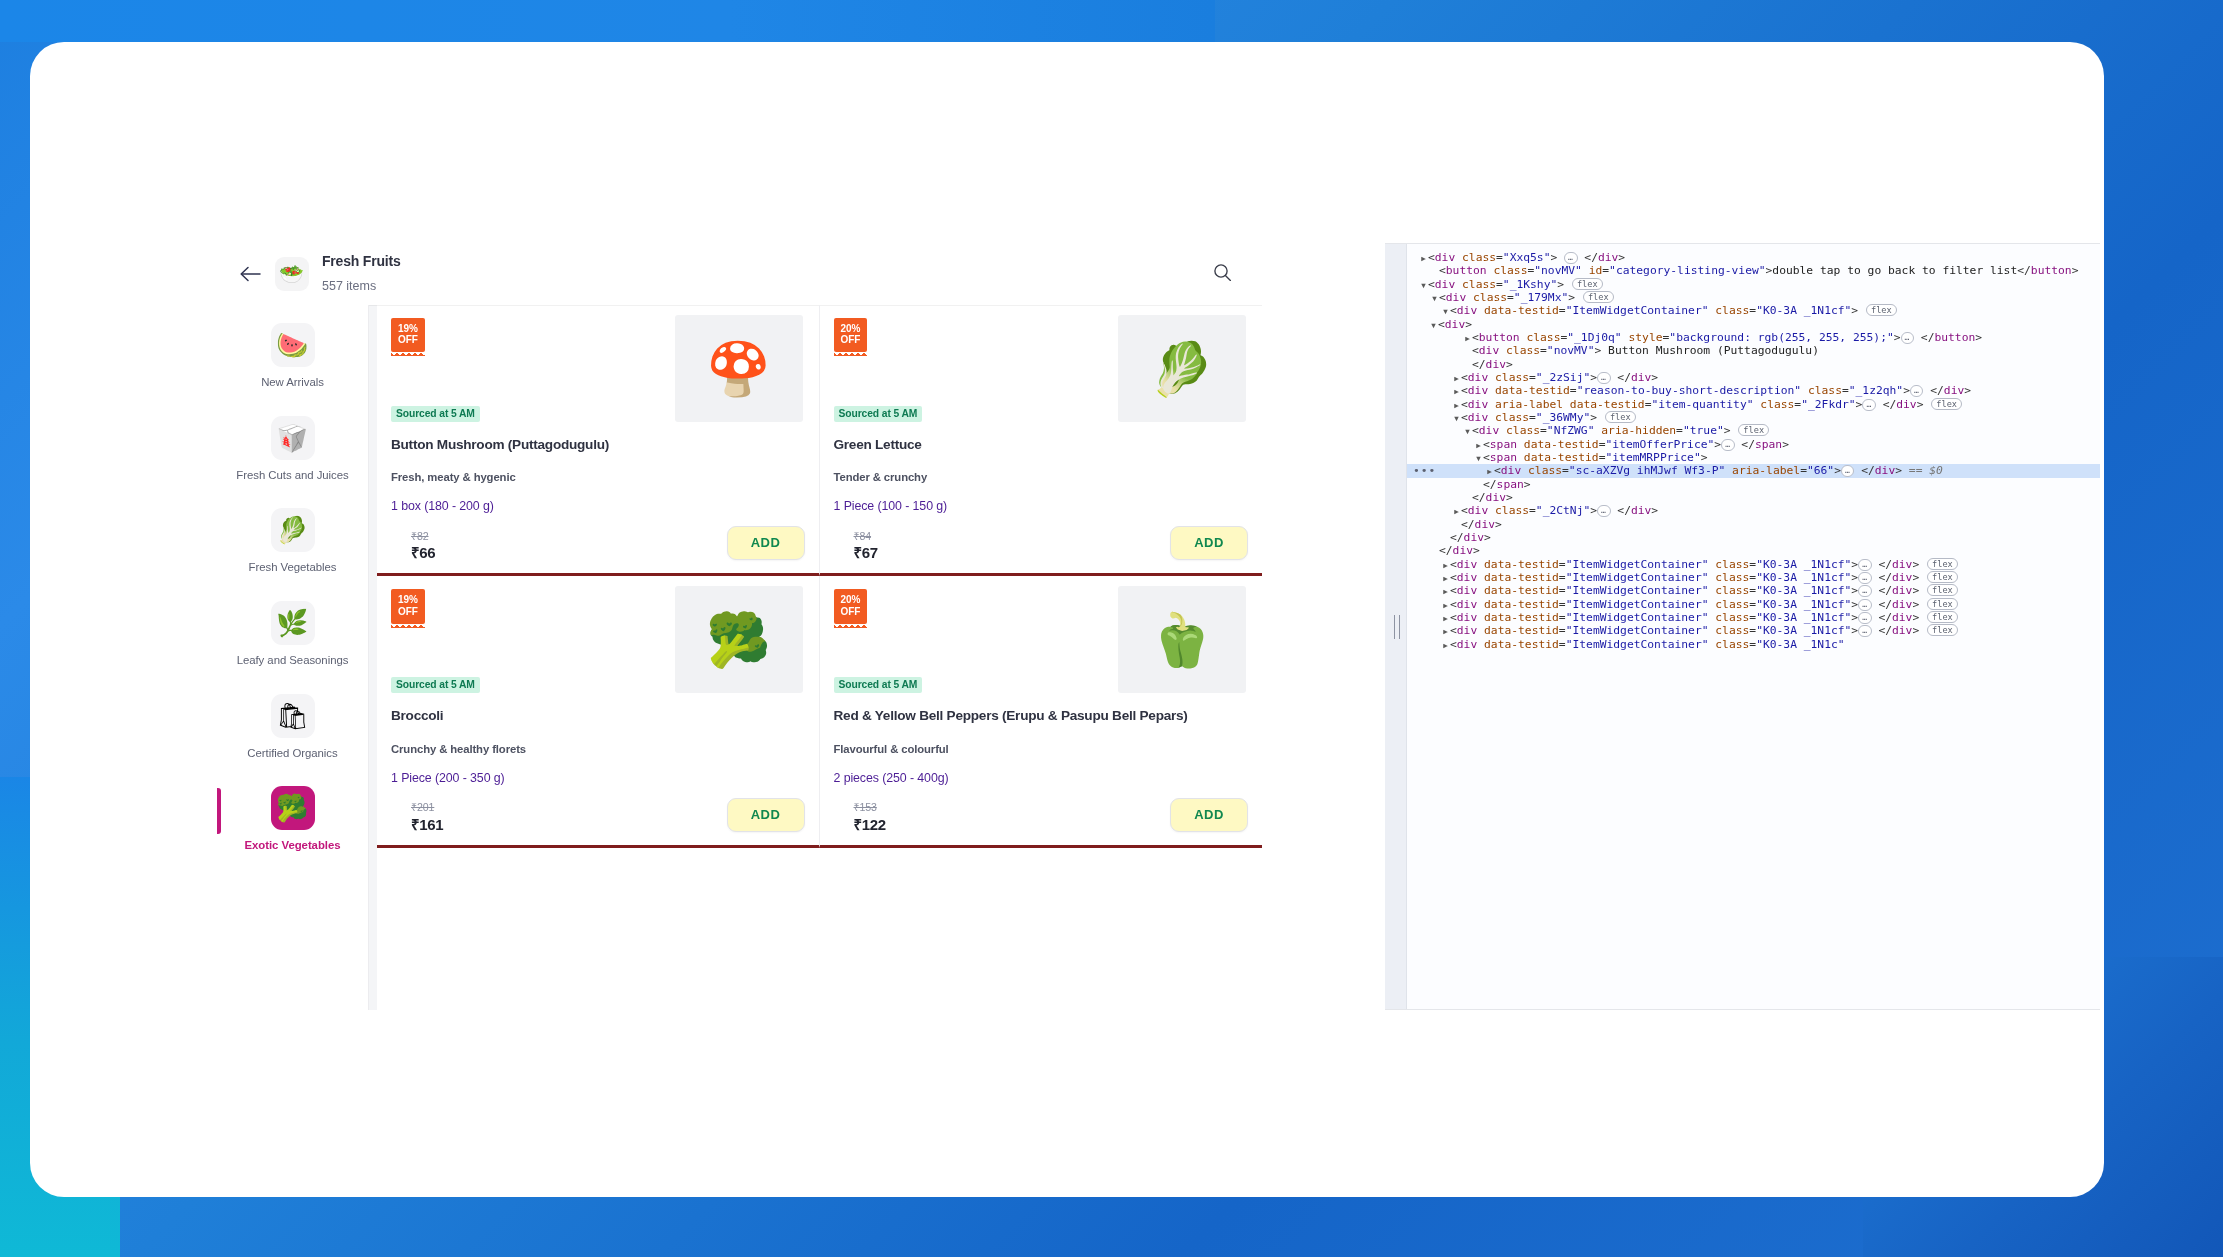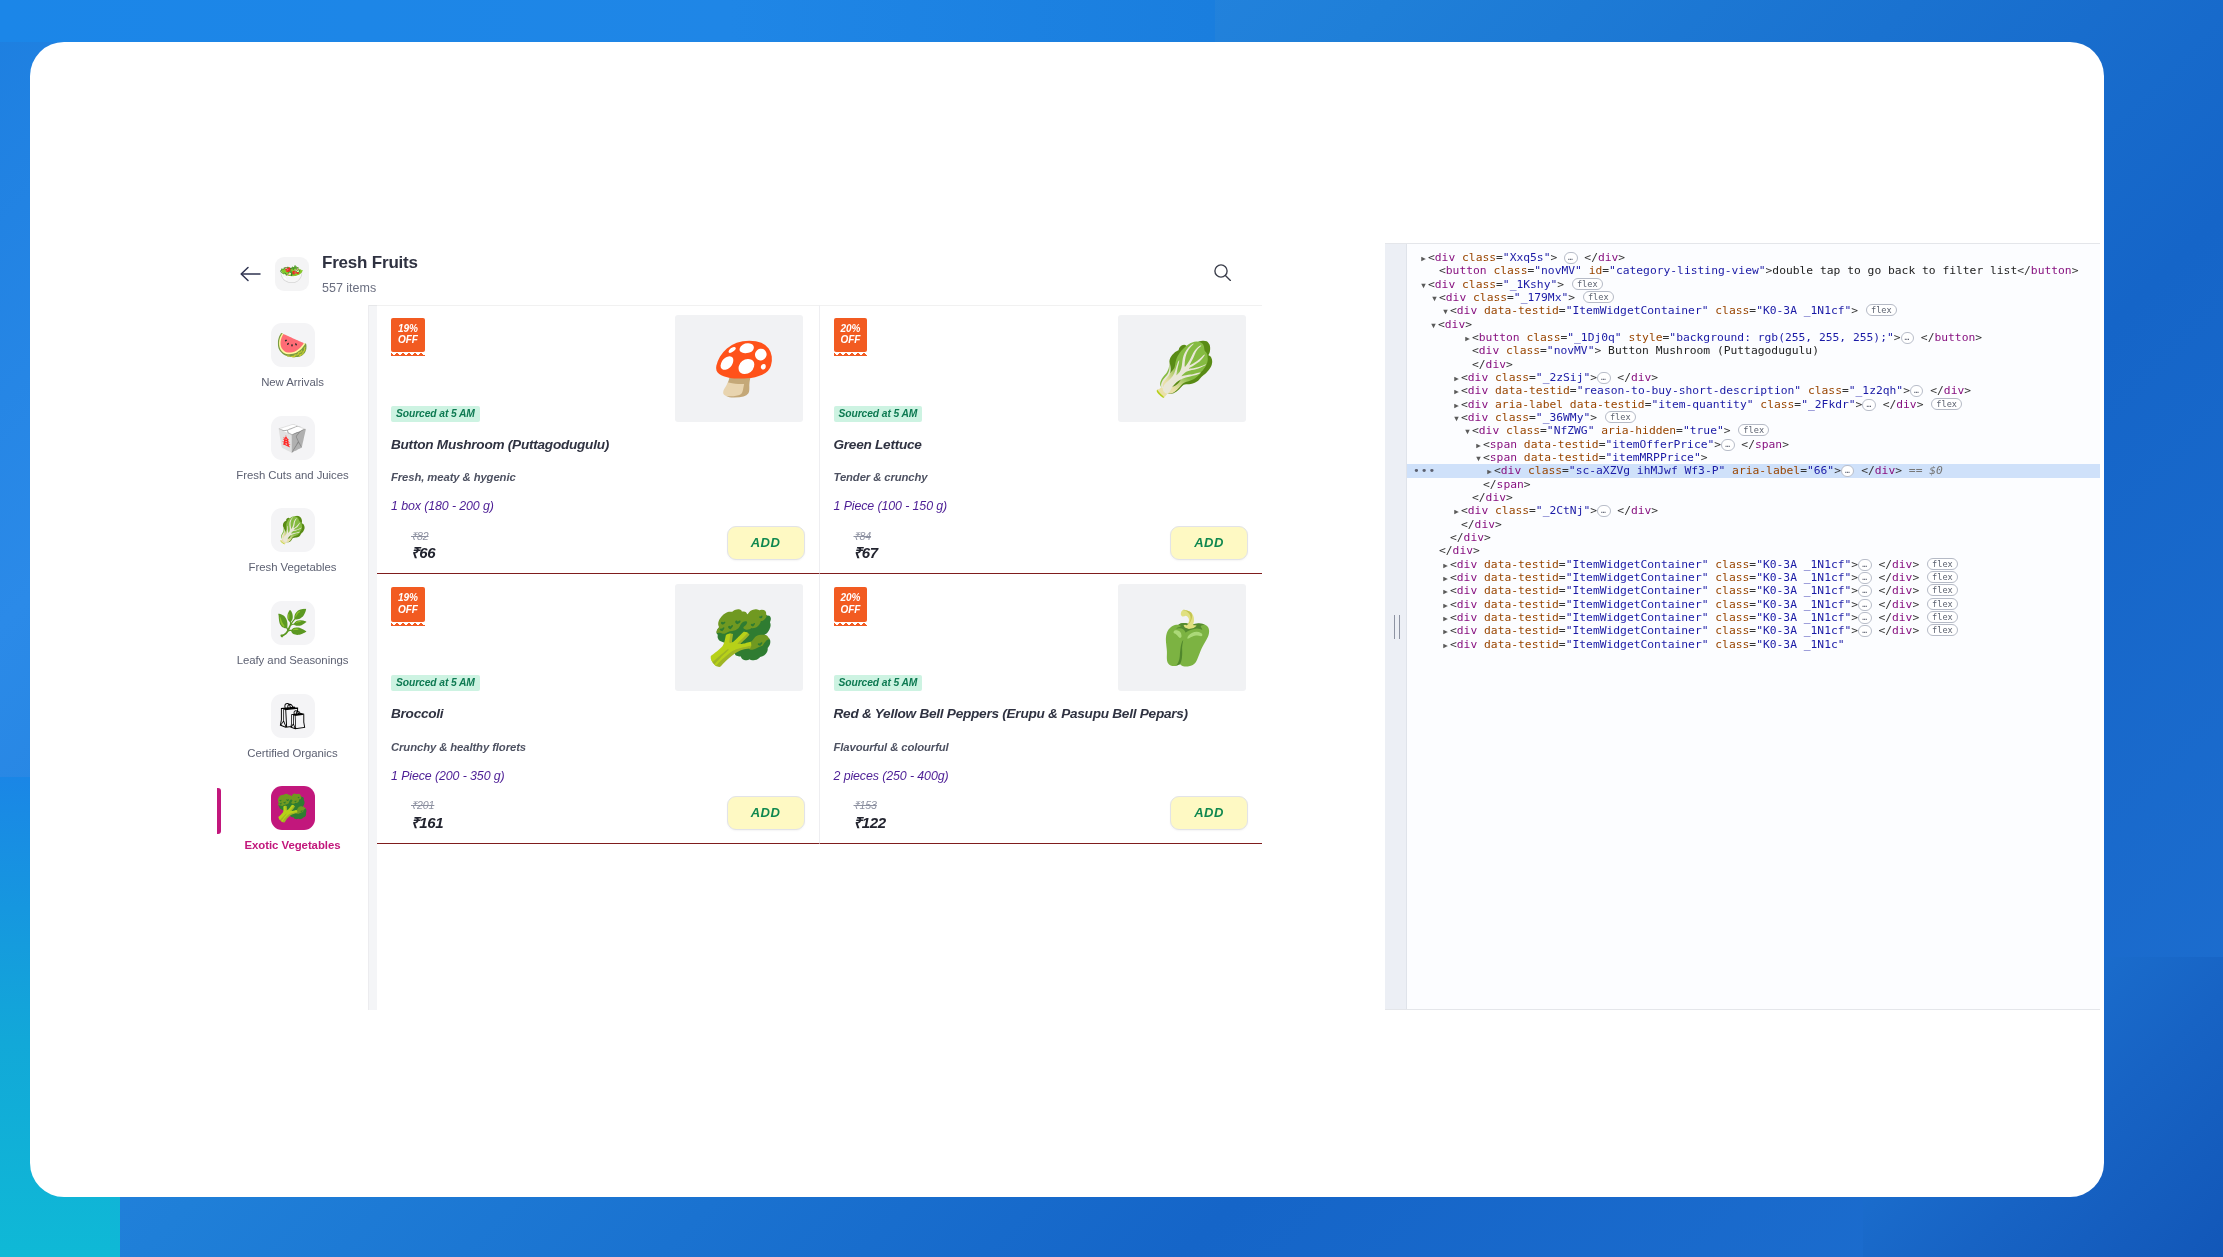--- a/index.html
+++ b/index.html
@@ -67,21 +67,21 @@
     border-radius: 9px;
     background: #f4f4f5;
     margin-left: 8px;
     flex: none;
     display: flex; align-items: center; justify-content: center;
     font-size: 20px; line-height: 1;
     overflow: hidden;
   }
   .header-text { margin-left: 13px; flex: 1 1 auto; min-width: 0; }
   .header-title {
-    font-size: 17px; font-weight: bold; color: #2f3241;
+    font-size: 14px; font-weight: bold; color: #2f3241;
     letter-spacing: -0.2px; line-height: 1.12;
   }
   .header-sub {
     font-size: 12.5px; color: #6b6f80; margin-top: 10px; line-height: 1.1;
   }
   .search-btn {
     width: 36px; height: 36px; flex: none;
     display: flex; align-items: center; justify-content: center;
     cursor: pointer;
   }
@@ -146,24 +146,23 @@
     border-bottom: 1px solid #eeeef1;
     letter-spacing: -0.15px;
   }
   .results-head b { font-weight: bold; }
   .results-head span.light { font-weight: normal; }
 
   .grid { display: flex; flex-wrap: wrap; }
   .card {
     width: 50%;
     border-right: 1px solid #eeeef1;
-    border-bottom: 1px solid #7f1d1d;
+    border-bottom: 3px solid #7f1d1d;
     padding: 10px 14px 13px 14px;
     position: relative;
-    font-style: italic;
   }
   .card:nth-child(2n) { border-right: none; }
 
   .card-media { position: relative; height: 107px; }
   .badge {
     position: absolute; left: 0; top: 3px;
     background: #f25b21;
     color: #fff;
     font-size: 10px; font-weight: bold;
     line-height: 1.12;

